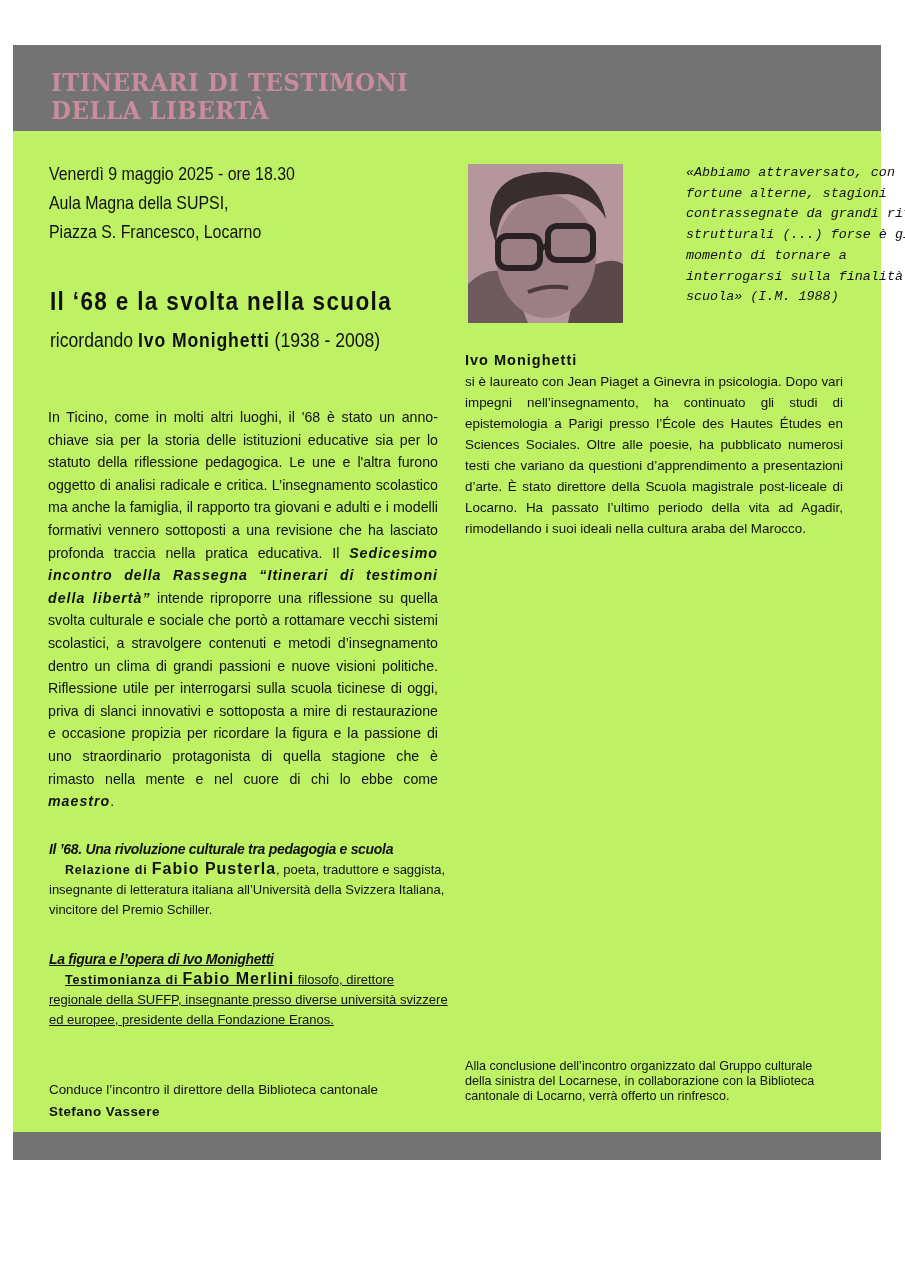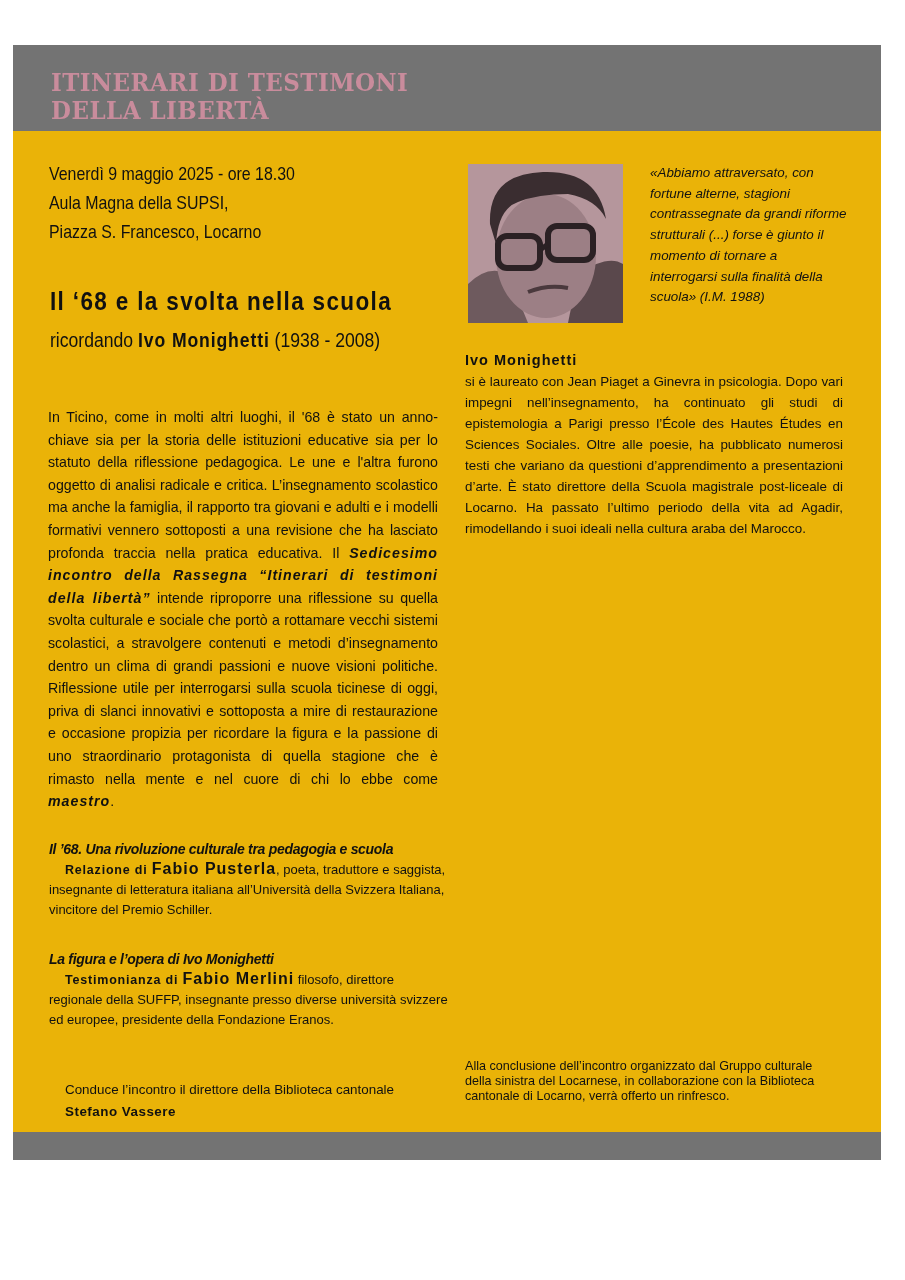--- a/index.html
+++ b/index.html
@@ -16,21 +16,21 @@
     }
     .header-title {
       position: absolute; left: 38px; top: 24px;
       font-family: "DejaVu Serif", serif; font-weight: bold;
       color: #c98c9c; font-size: 25px; line-height: 28px;
       letter-spacing: 0.5px; text-transform: uppercase;
       transform: scaleX(0.92); transform-origin: left top;
     }
     .body-area {
       position: absolute; left: 0; top: 86px; width: 868px; height: 1001px;
-      background: #eab308;
+      background: #bef264;
     }
     .footer {
       position: absolute; left: 0; top: 1087px; width: 868px; height: 28px;
       background: #737373;
     }
     .abs { position: absolute; }
     .venue {
       left: 36px; top: 28px; font-size: 18.5px; line-height: 29px;
       transform: scaleX(0.86); transform-origin: left top; white-space: nowrap;
     }
@@ -48,37 +48,37 @@
       text-align: justify;
     }
     .intro .em-bold { font-weight: bold; font-style: italic; letter-spacing: 1px; }
     .photo {
       left: 455px; top: 33px; width: 155px; height: 159px;
       background: radial-gradient(ellipse at 45% 50%, #b89098 0%, #8e6f76 45%, #4c3c40 100%);
       overflow: hidden;
     }
     .photo svg { display: block; }
     .quote {
-      left: 637px; top: 32px; width: 200px; font-size: 13.4px; line-height: 20.7px;
-      font-style: italic; white-space: nowrap;
+      left: 673px; top: 32px; width: 200px; font-size: 13.4px; line-height: 20.7px;
+      font-style: italic; white-space: nowrap; font-family: Liberation Mono, monospace;
     }
     .bio-name {
       left: 452px; top: 221px; font-size: 14.5px; font-weight: bold; letter-spacing: 1px;
     }
     .bio-text {
       left: 452px; top: 240px; width: 378px; font-size: 13.4px; line-height: 21px;
       text-align: justify;
     }
     .talk { left: 36px; width: 400px; font-size: 13px; line-height: 20px; }
     .talk-title { font-weight: bold; font-style: italic; font-size: 14px; white-space: nowrap; letter-spacing: -0.3px; }
     .talk-lead { font-weight: bold; letter-spacing: 0.8px; font-size: 12.5px; margin-left: 16px; }
     .talk-name { font-weight: bold; font-size: 16px; letter-spacing: 1px; }
     .talk1 { top: 708px; }
-    .talk2 { top: 818px; }
-    .moderator { left: 52px; top: 948px; font-size: 13.4px; line-height: 21.5px; }
+    .talk2 { top: 818px; text-decoration: underline; }
+    .moderator { left: 36px; top: 948px; font-size: 13.4px; line-height: 21.5px; }
     .moderator .name { font-weight: bold; letter-spacing: 0.5px; }
     .closing { left: 452px; top: 928px; width: 360px; font-size: 12.6px; line-height: 15px; }
   </style>
 </head>
 <body>
 
 <div class="poster">
   <div class="header">
     <div class="header-title">
       <div>ITINERARI DI TESTIMONI</div>

